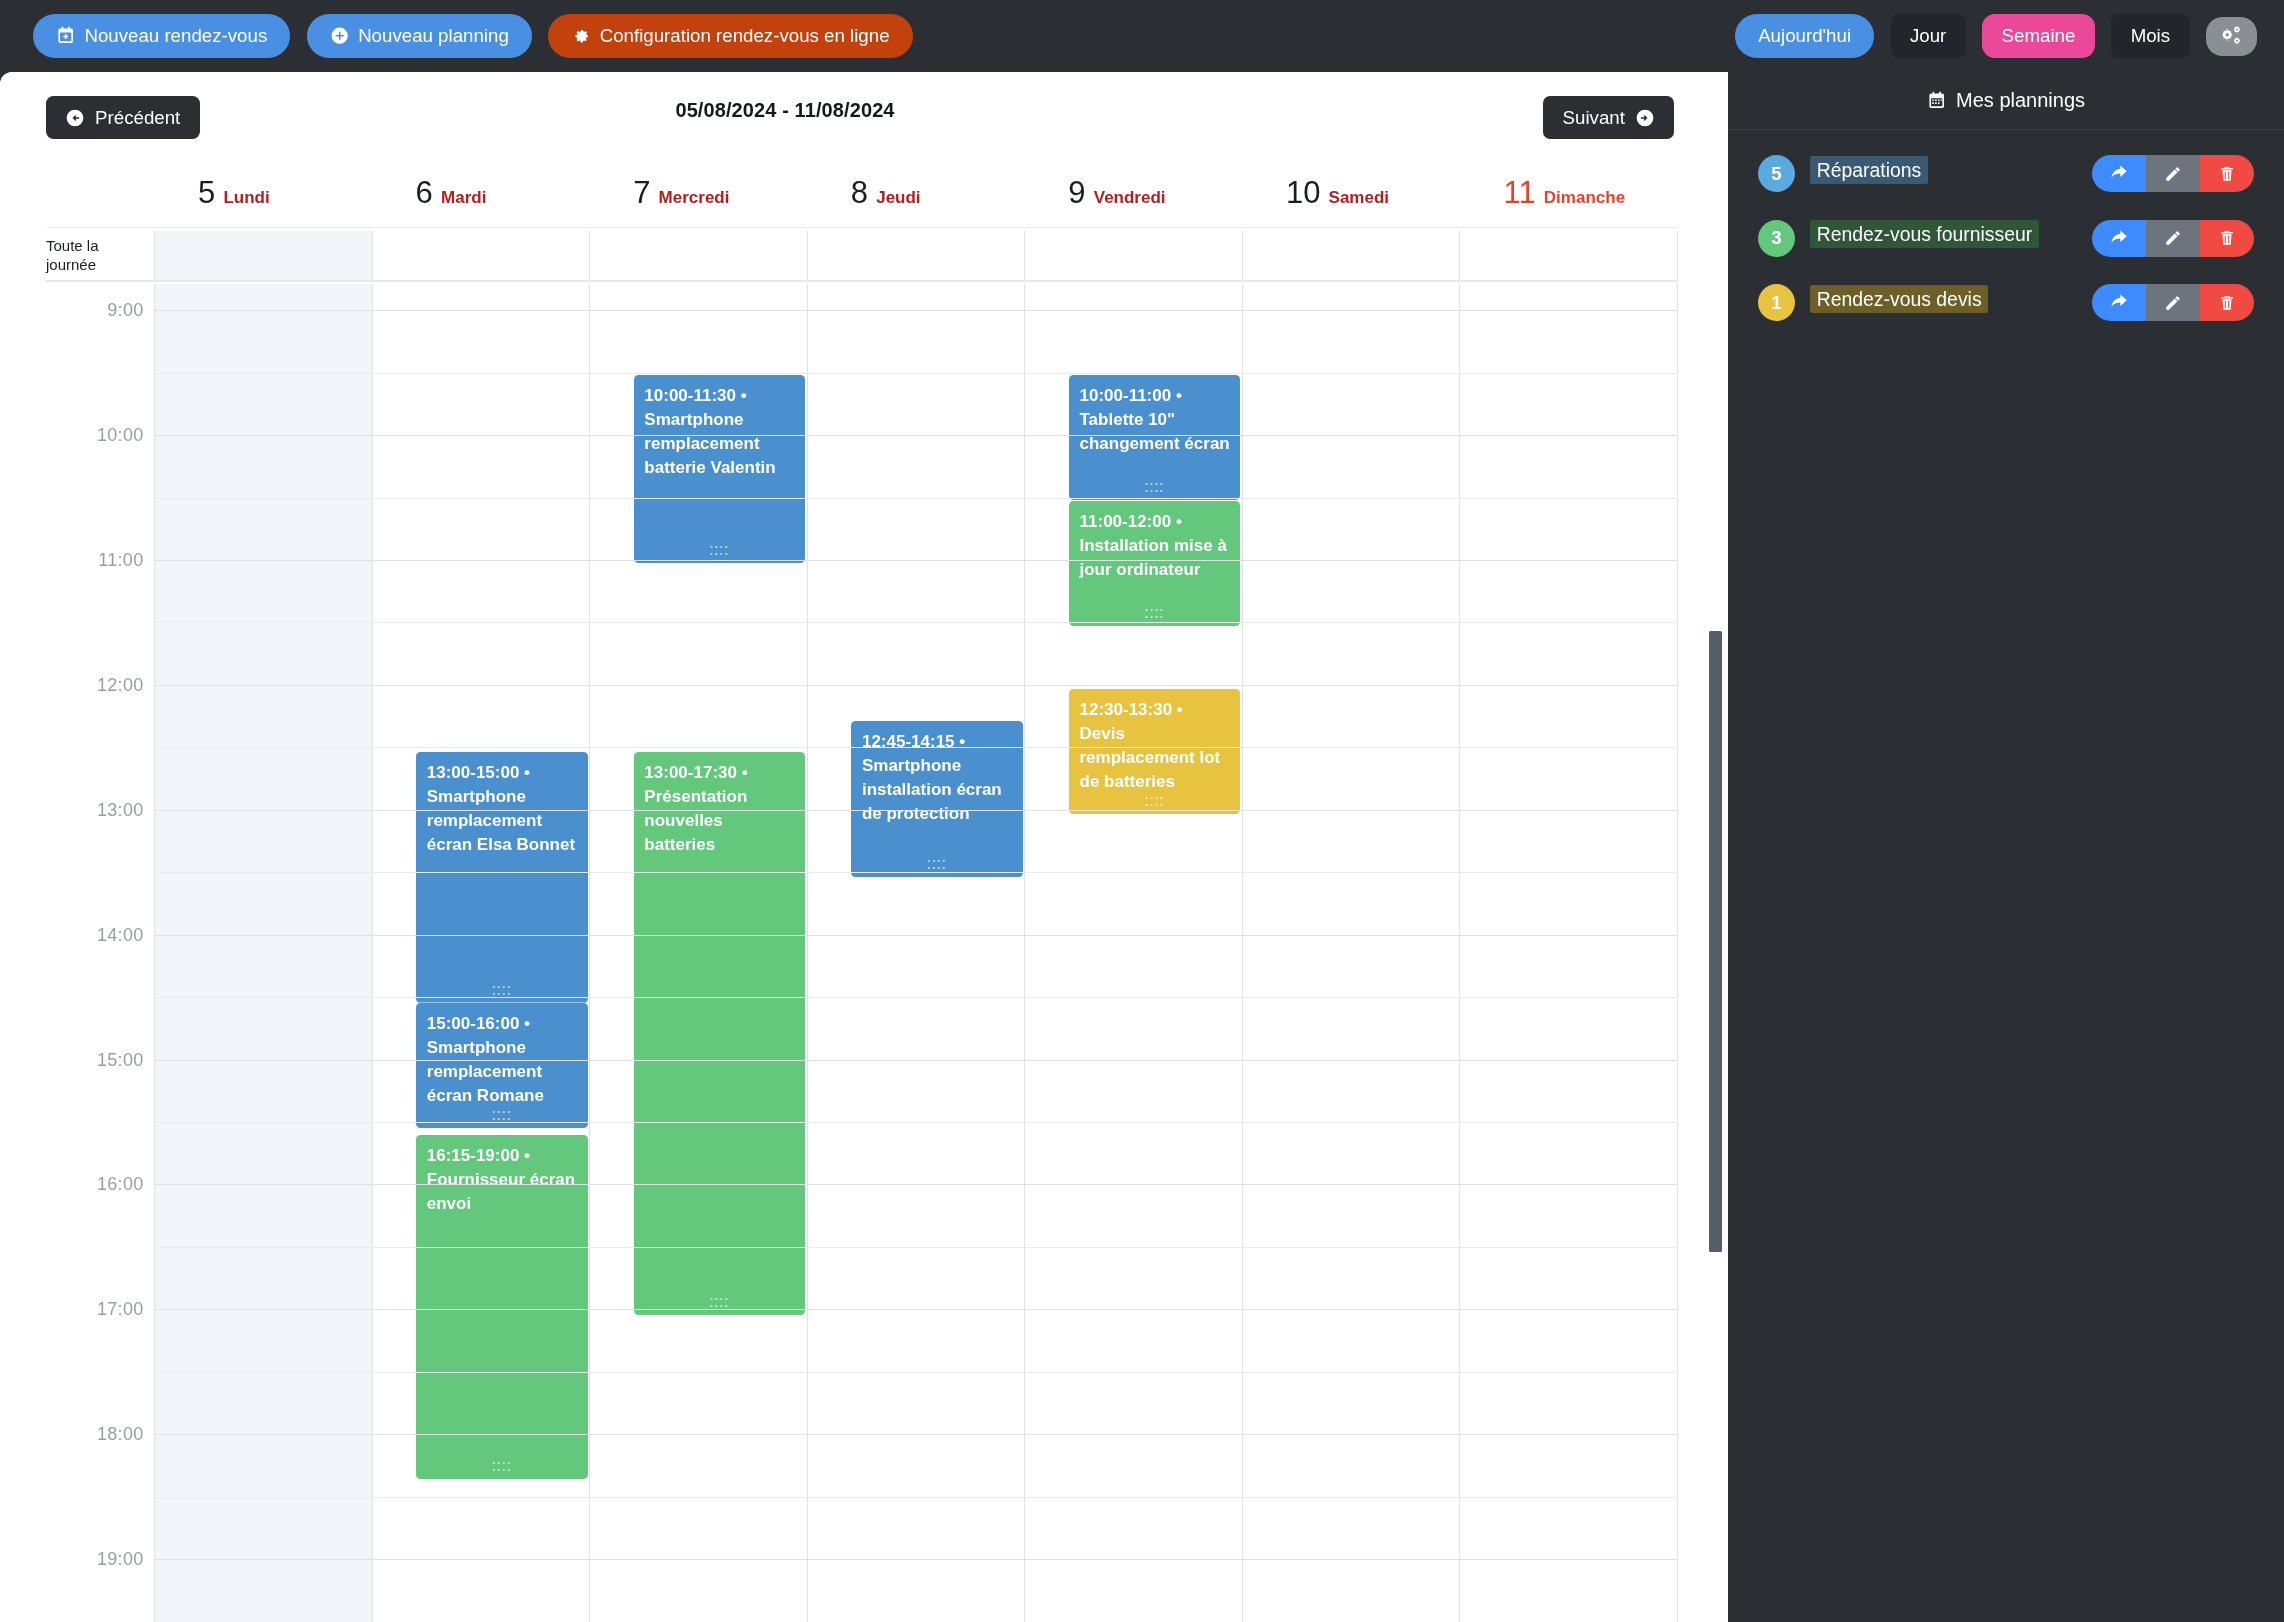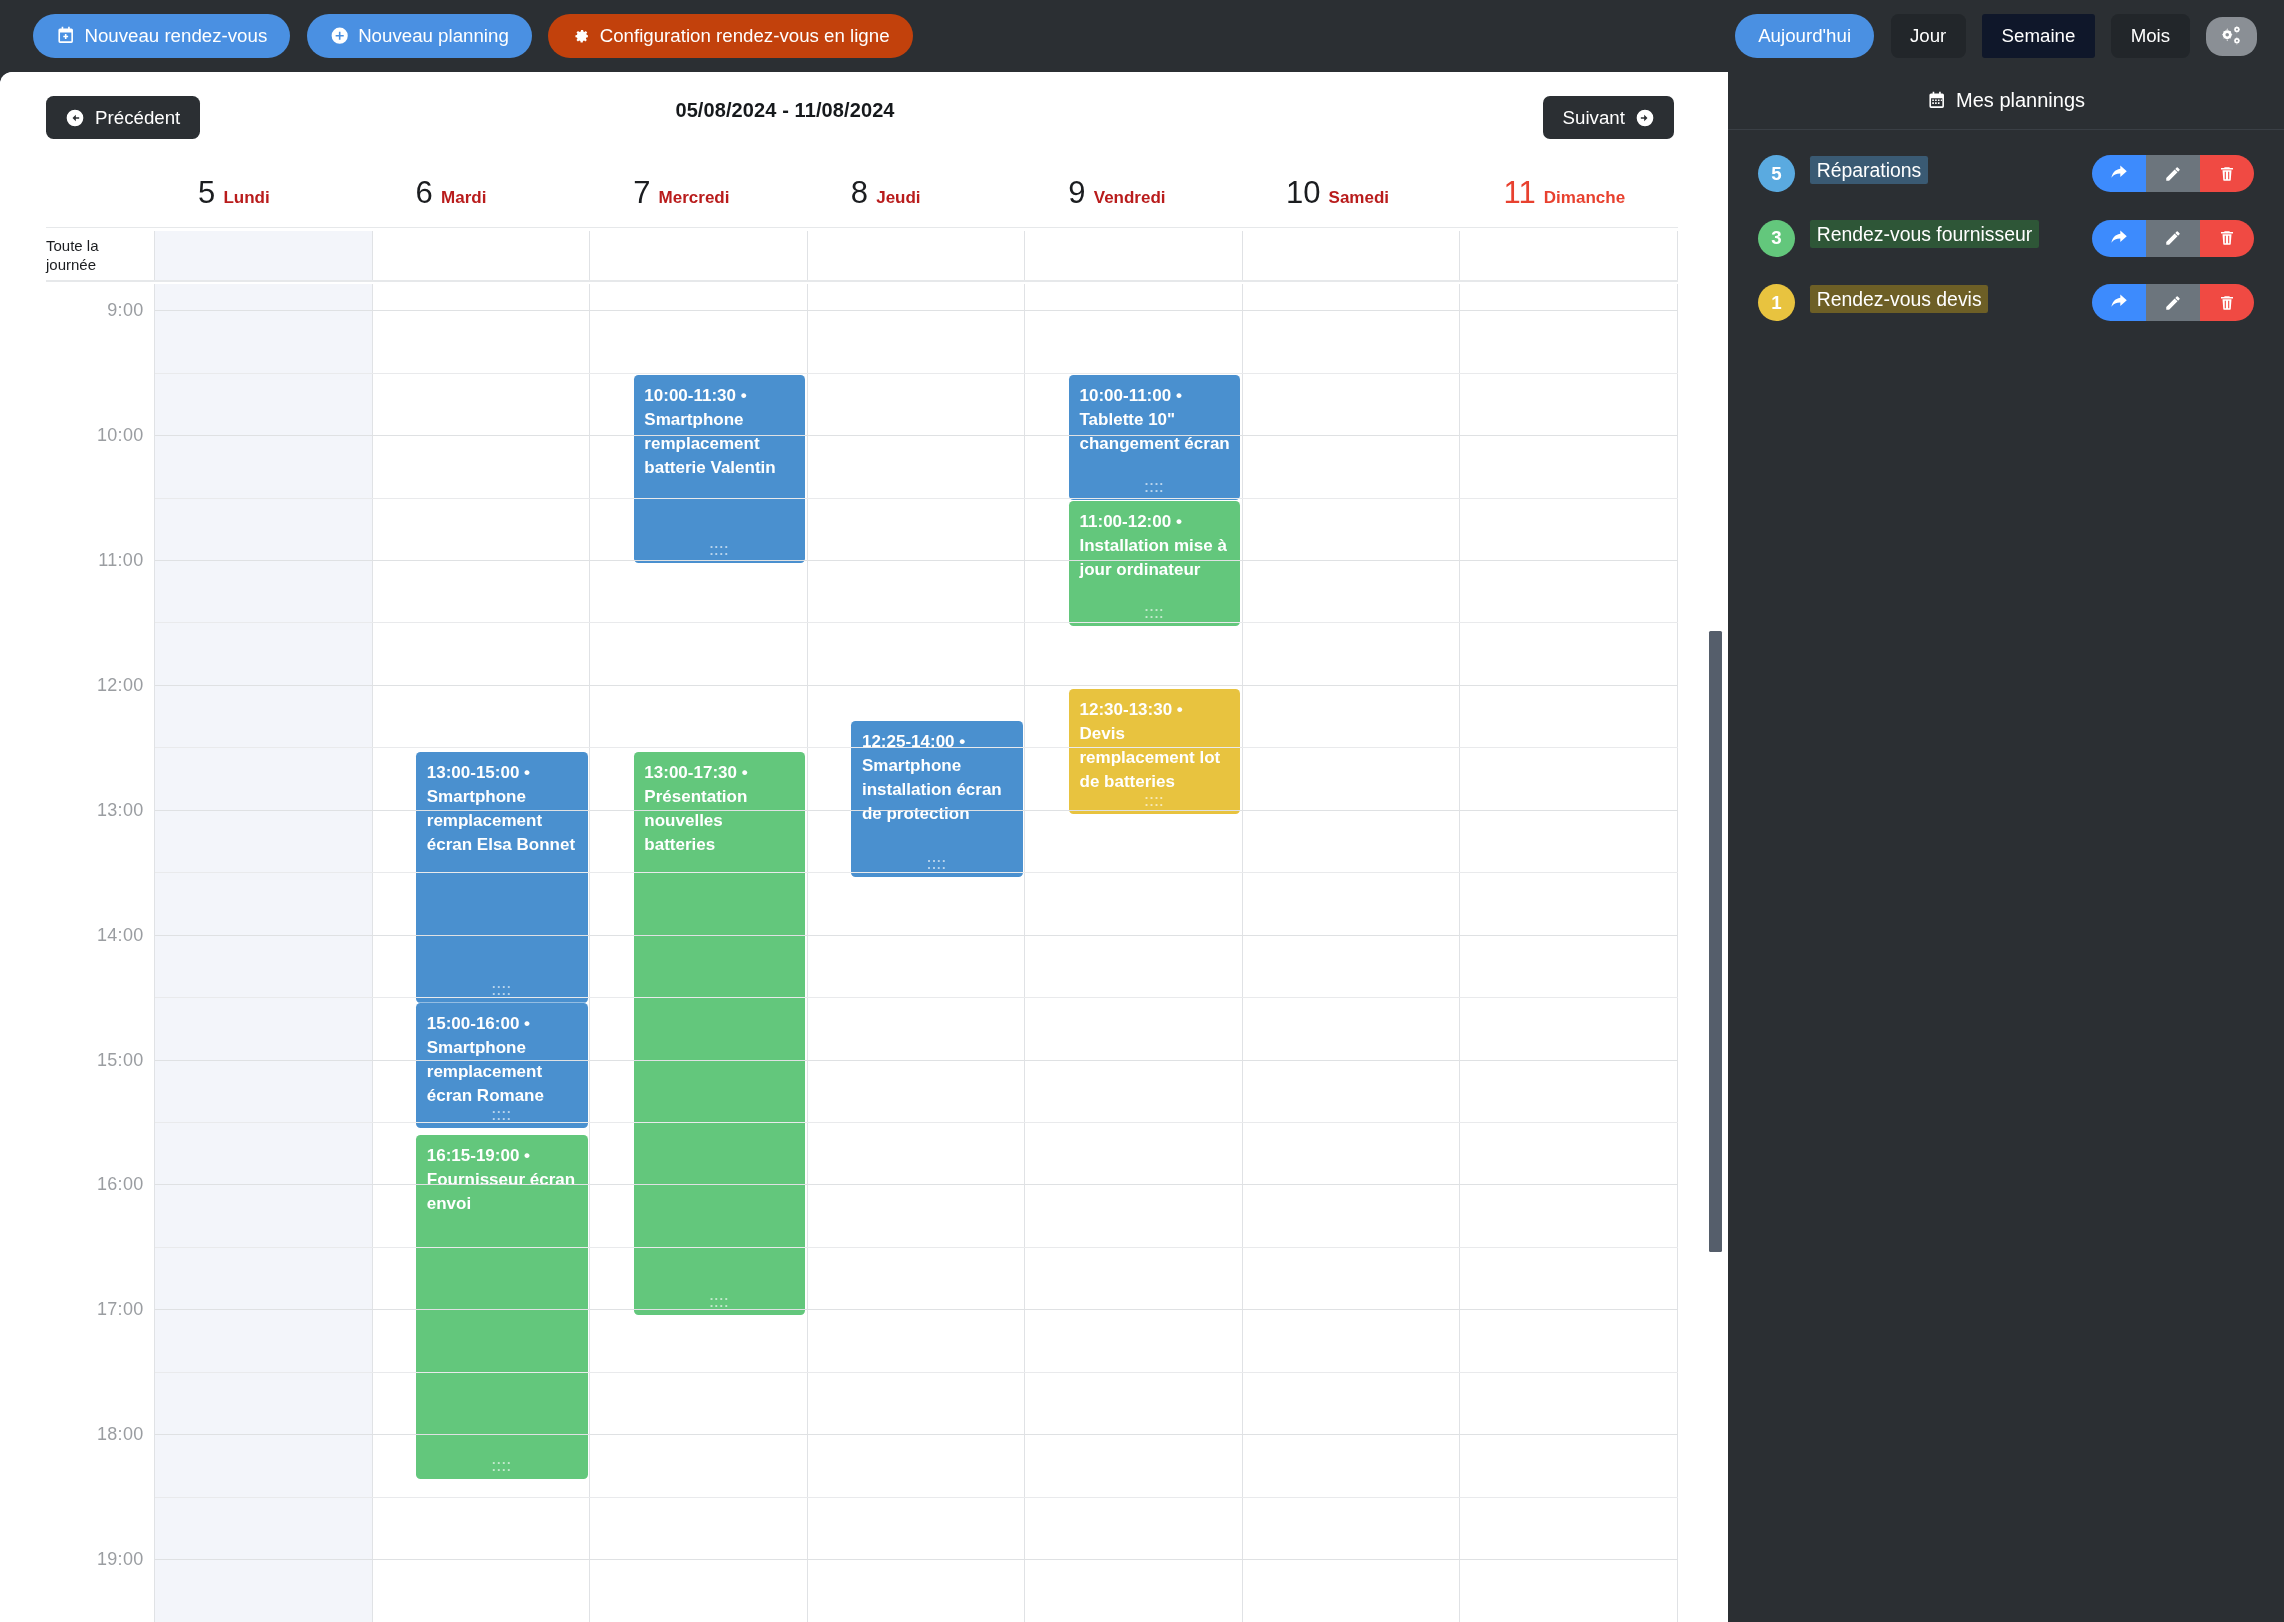--- a/index.html
+++ b/index.html
@@ -24,21 +24,21 @@
     border: none; outline: none; cursor: pointer;
     font-family: "Liberation Sans", sans-serif;
     font-size: 18.7px; color: #ffffff;
     display: inline-flex; align-items: center; gap: 9px;
     white-space: nowrap;
   }
   .btn-pill { border-radius: 30px; padding: 11.2px 23px; }
   .btn-blue { background: #4a90e2; }
   .btn-orange { background: #c2410c; }
   .btn-dark { background: #22262a; border-radius: 7.5px; padding: 11.2px 19.4px; }
-  .btn-blue-sq { background: #0f172a; border-radius: 3px; padding: 11.2px 19.4px; }
+  .btn-blue-sq { background: #ec4899; border-radius: 13px; padding: 11.2px 19.4px; }
   .btn-gear {
     background: #8a8f95; border-radius: 16.5px;
     width: 51px; height: 39px;
     display: inline-flex; align-items: center; justify-content: center;
     cursor: pointer;
   }
   .ico { display: inline-flex; align-items: center; justify-content: center; }
   .ico svg { display: block; }
 
   
@@ -359,21 +359,21 @@
               <div class="col">
                 <div class="ev ev-blue" style="top: 468px; height: 251px; left: 0.7px; right: 1.5px;"><span>13:00-15:00 • Smartphone remplacement écran Elsa Bonnet</span><span class="grip">····<br>····</span></div>
                 <div class="ev ev-blue" style="top: 719px; height: 125px; left: 0.7px; right: 1.5px;"><span>15:00-16:00 • Smartphone remplacement écran Romane</span><span class="grip">····<br>····</span></div>
                 <div class="ev ev-green" style="top: 851px; height: 344px; left: 0.7px; right: 1.5px;"><span>16:15-19:00 • Fournisseur écran envoi</span><span class="grip">····<br>····</span></div>
               </div>
               <div class="col">
                 <div class="ev ev-blue" style="top: 91px; height: 188px; left: 0.7px; right: 1.5px;"><span>10:00-11:30 • Smartphone remplacement batterie Valentin</span><span class="grip">····<br>····</span></div>
                 <div class="ev ev-green" style="top: 468px; height: 563px; left: 0.7px; right: 1.5px;"><span>13:00-17:30 • Présentation nouvelles batteries</span><span class="grip">····<br>····</span></div>
               </div>
               <div class="col">
-                <div class="ev ev-blue" style="top: 437px; height: 156px; left: 0.7px; right: 1.5px;"><span>12:25-14:00 • Smartphone installation écran de protection</span><span class="grip">····<br>····</span></div>
+                <div class="ev ev-blue" style="top: 437px; height: 156px; left: 0.7px; right: 1.5px;"><span>12:45-14:15 • Smartphone installation écran de protection</span><span class="grip">····<br>····</span></div>
               </div>
               <div class="col">
                 <div class="ev ev-blue" style="top: 91px; height: 125px; left: 0.7px; right: 1.5px;"><span>10:00-11:00 • Tablette 10" changement écran</span><span class="grip">····<br>····</span></div>
                 <div class="ev ev-green" style="top: 217px; height: 125px; left: 0.7px; right: 1.5px;"><span>11:00-12:00 • Installation mise à jour ordinateur</span><span class="grip">····<br>····</span></div>
                 <div class="ev ev-yellow" style="top: 405px; height: 125px; left: 0.7px; right: 1.5px;"><span>12:30-13:30 • Devis remplacement lot de batteries</span><span class="grip">····<br>····</span></div>
               </div>
               <div class="col"></div>
               <div class="col"></div>
             </div>
         <div class="hline major" style="top: 26px;"></div>

